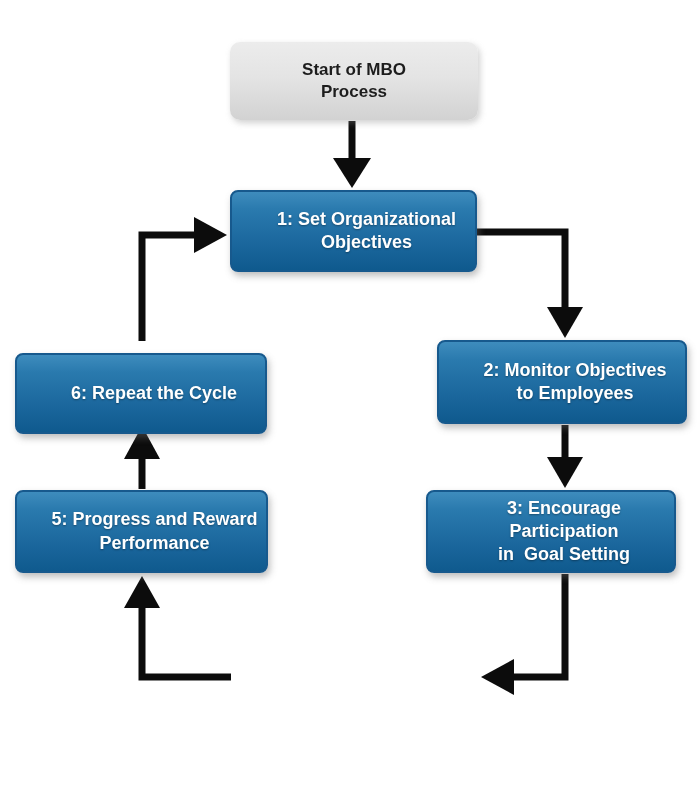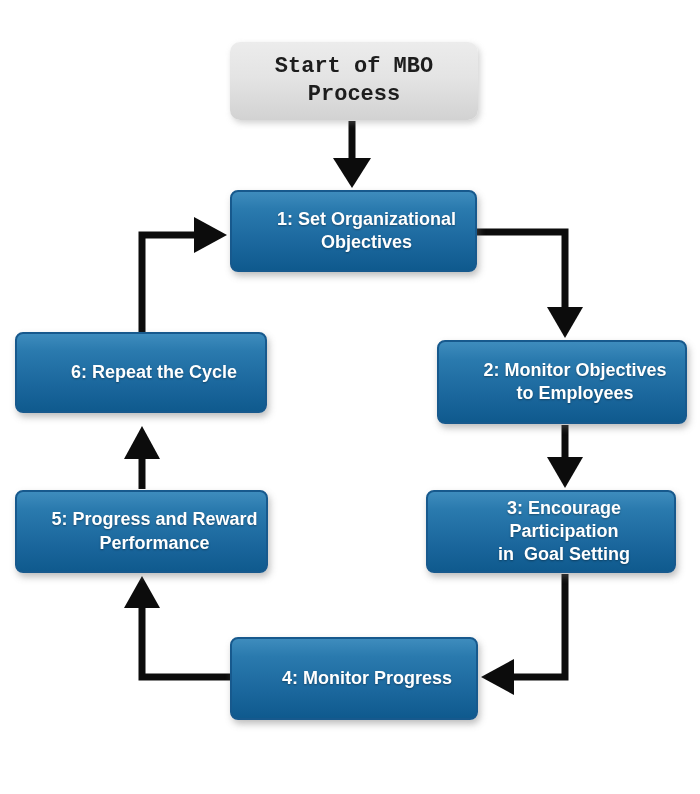--- a/index.html
+++ b/index.html
@@ -59,31 +59,30 @@
     padding-left: 26px;
   }
   .node-start {
     background: linear-gradient(180deg,
       var(--start-gray-top, #ececec) 0%,
       #e4e4e4 45%,
       var(--start-gray-bottom, #d2d2d2) 100%);
     color: var(--text-on-gray, #1d1d1d);
     border-radius: 10px;
     box-shadow: 2px 3px 6px rgba(140,140,140,0.4);
-    font-size: 22px;
-    font-family: Liberation Mono, monospace;
+    font-size: 17px;
   }
   
   #node-start { left: 230px; top: 42px;  width: 248px; height: 78px; }
   #node-step1 { left: 230px; top: 190px; width: 247px; height: 82px; }
   #node-step2 { left: 437px; top: 340px; width: 250px; height: 84px; }
   #node-step3 { left: 426px; top: 490px; width: 250px; height: 83px; }
   #node-step4 { left: 230px; top: 637px; width: 248px; height: 83px; }
   #node-step5 { left: 15px;  top: 490px; width: 253px; height: 83px; }
-  #node-step6 { left: 15px;  top: 332px; width: 252px; height: 81px; }
+  #node-step6 { left: 15px;  top: 353px; width: 252px; height: 81px; }
 </style>
 </head>
 <body>
 
 <div class="canvas">
 
   <svg class="arrow-layer" viewBox="0 0 700 794">
 
     <g>
       <path class="arrow-line" d="M352 121 V159"></path>
@@ -126,20 +125,19 @@
 
   <div id="node-step1" class="node node-blue">1: Set Organizational
 Objectives</div>
 
   <div id="node-step2" class="node node-blue">2: Monitor Objectives
 to Employees</div>
 
   <div id="node-step3" class="node node-blue">3: Encourage Participation
 in  Goal Setting</div>
 
-  <div id="node-step4" class="node node-blue">4: Monitor Progress</div>
 
   <div id="node-step5" class="node node-blue">5: Progress and Reward
 Performance</div>
 
   <div id="node-step6" class="node node-blue">6: Repeat the Cycle</div>
 
 </div>
 
 </body></html>

